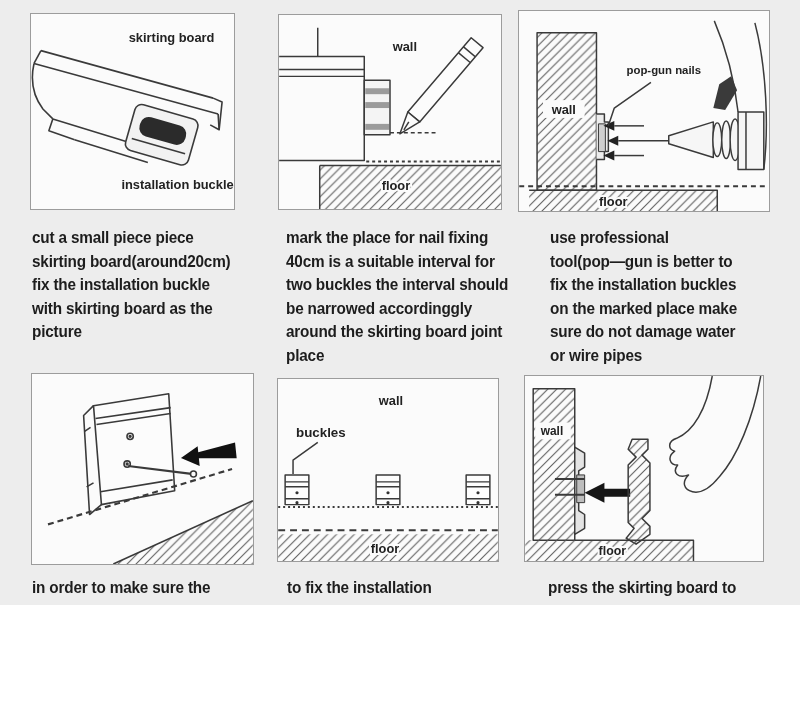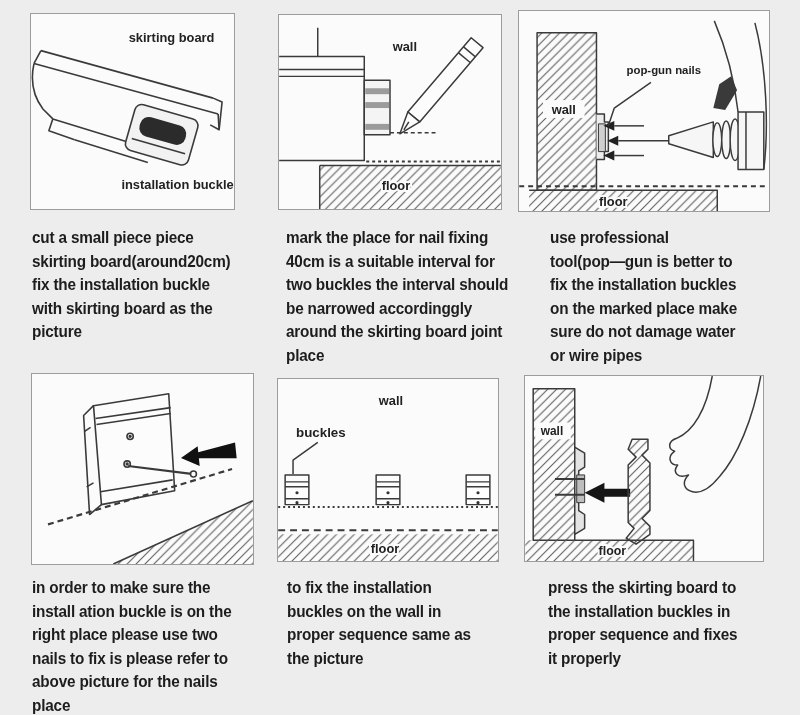--- a/index.html
+++ b/index.html
@@ -1,16 +1,16 @@
 <!DOCTYPE html>
 <html><head>
 <meta charset="utf-8">
 <style>
   html,body{margin:0;padding:0;}
-  .page{position:relative;width:800px;height:715px;background:#ededed;overflow:hidden;
+  .page{position:relative;width:800px;height:605px;background:#ededed;overflow:hidden;
         font-family:"Liberation Sans",sans-serif;}
   .fig{position:absolute;background:#fbfbfb;border:1px solid #9c9c9c;box-sizing:border-box;}
   .fig svg{display:block;width:100%;height:100%;}
   .cap{position:absolute;font-weight:bold;font-size:17px;line-height:23.5px;color:#1d1d1d;
        white-space:pre-line;transform:scaleX(.9);transform-origin:0 0;width:270px;
        letter-spacing:-0.2px;}
   text{font-family:"Liberation Sans",sans-serif;font-weight:bold;fill:#222;}
   .halo{paint-order:stroke;stroke:#fbfbfb;stroke-width:4px;}
 </style>
 </head>

